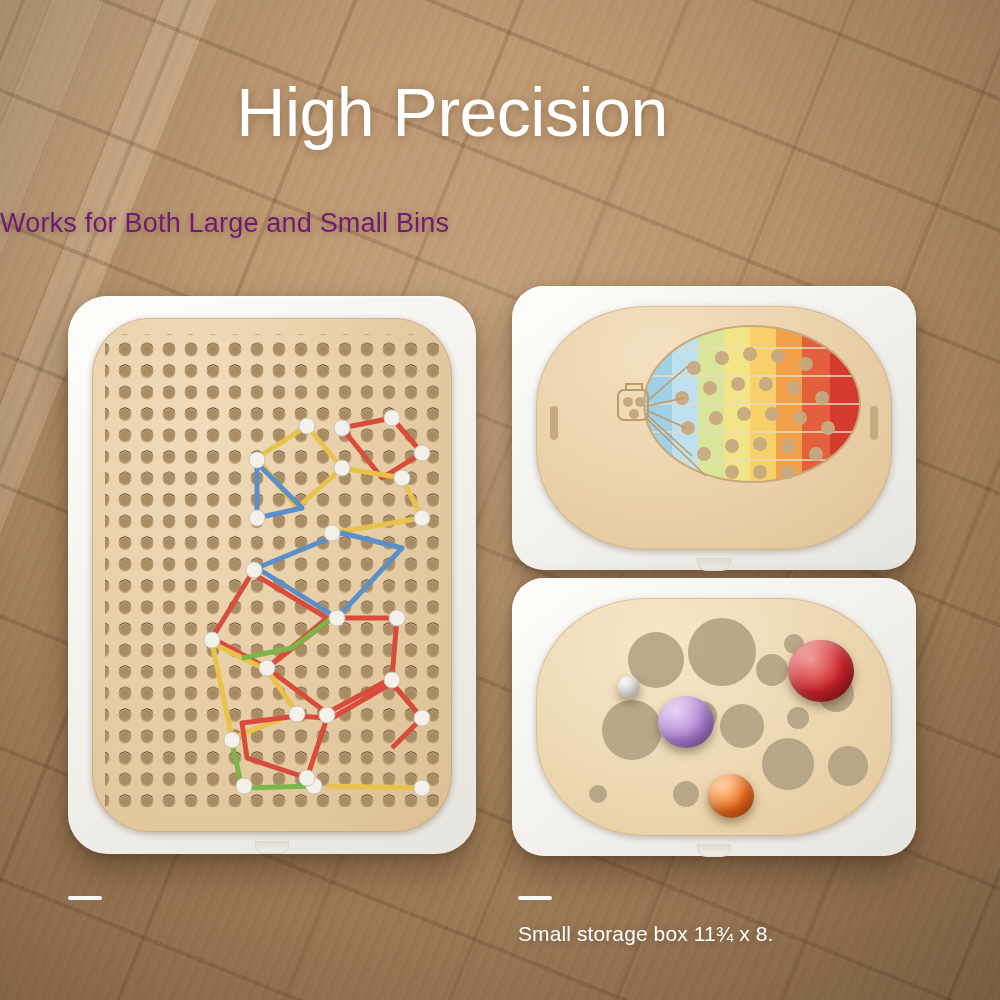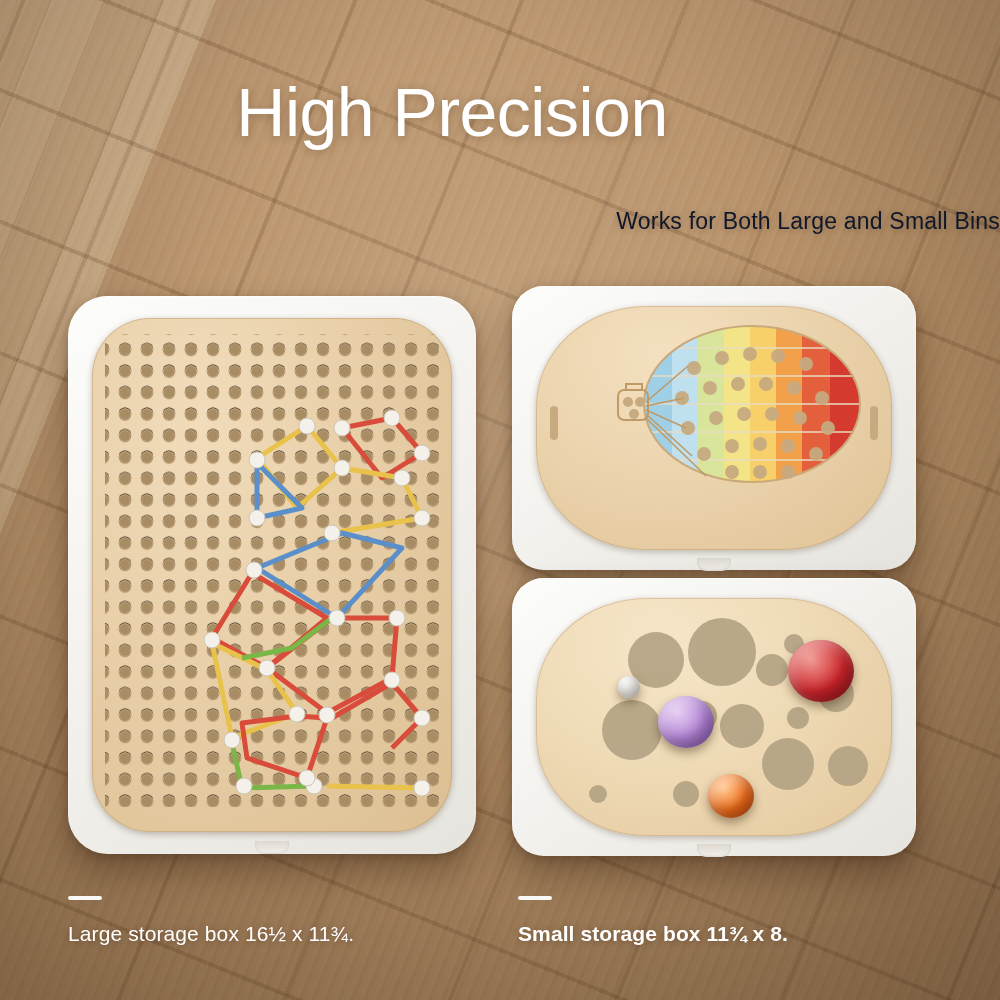--- a/index.html
+++ b/index.html
@@ -90,39 +90,39 @@
     font-weight: 400;
     letter-spacing: -0.5px;
     line-height: 1;
     text-shadow: 0 2px 10px rgba(60,35,15,0.30);
   }
   .subtitle {
     position: absolute;
     top: 208px;
     left: 0;
     width: 1000px;
-    text-align: right;
-    color: #0f172a;
-    font-size: 23px;
+    text-align: left;
+    color: #701a75;
+    font-size: 27px;
     font-weight: 400;
     letter-spacing: 0.2px;
     text-shadow: 0 1px 6px rgba(60,35,15,0.30);
   }
 
   .caption {
     position: absolute;
     color: #ffffff;
     font-size: 21px;
     font-weight: 400;
     letter-spacing: 0.1px;
     text-shadow: 0 1px 6px rgba(60,35,15,0.35);
     white-space: nowrap;
   }
   .caption-left  { left: 68px;  top: 922px; }
-  .caption-right { left: 518px; top: 922px; font-weight: bold; }
+  .caption-right { left: 518px; top: 922px; }
 
   .cap-rule {
     position: absolute;
     width: 34px;
     height: 4px;
     border-radius: 2px;
     background: #ffffff;
     opacity: 0.95;
   }
   .cap-rule-left  { left: 68px;  top: 896px; }
@@ -403,18 +403,17 @@
       </svg>
     </div>
 
     <div class="pompom" style="left:276px; top:62px; width:66px; height:62px; background: radial-gradient(circle at 36% 30%, #e4493f 0%, #c9232a 55%, #8e1219 100%);"></div>
     <div class="pompom" style="left:146px; top:118px; width:56px; height:52px; background: radial-gradient(circle at 36% 30%, #cfa4e6 0%, #b07fd4 55%, #7d52a2 100%);"></div>
     <div class="pompom" style="left:196px; top:196px; width:46px; height:44px; background: radial-gradient(circle at 36% 30%, #ff9a3d 0%, #ef6a18 55%, #b7420a 100%);"></div>
     <div class="pompom" style="left:106px; top:98px; width:22px; height:22px; background: radial-gradient(circle at 35% 28%, #ffffff 0%, #f2efe6 55%, #cfc9ba 100%);"></div>
   </div>
 
   <div class="cap-rule cap-rule-left"></div>
-  <div class="caption caption-left">Large storage box 16½ x 11¾.</div>
 
   <div class="cap-rule cap-rule-right"></div>
   <div class="caption caption-right">Small storage box 11¾ x 8.</div>
 
 </div>
 
 </body></html>

